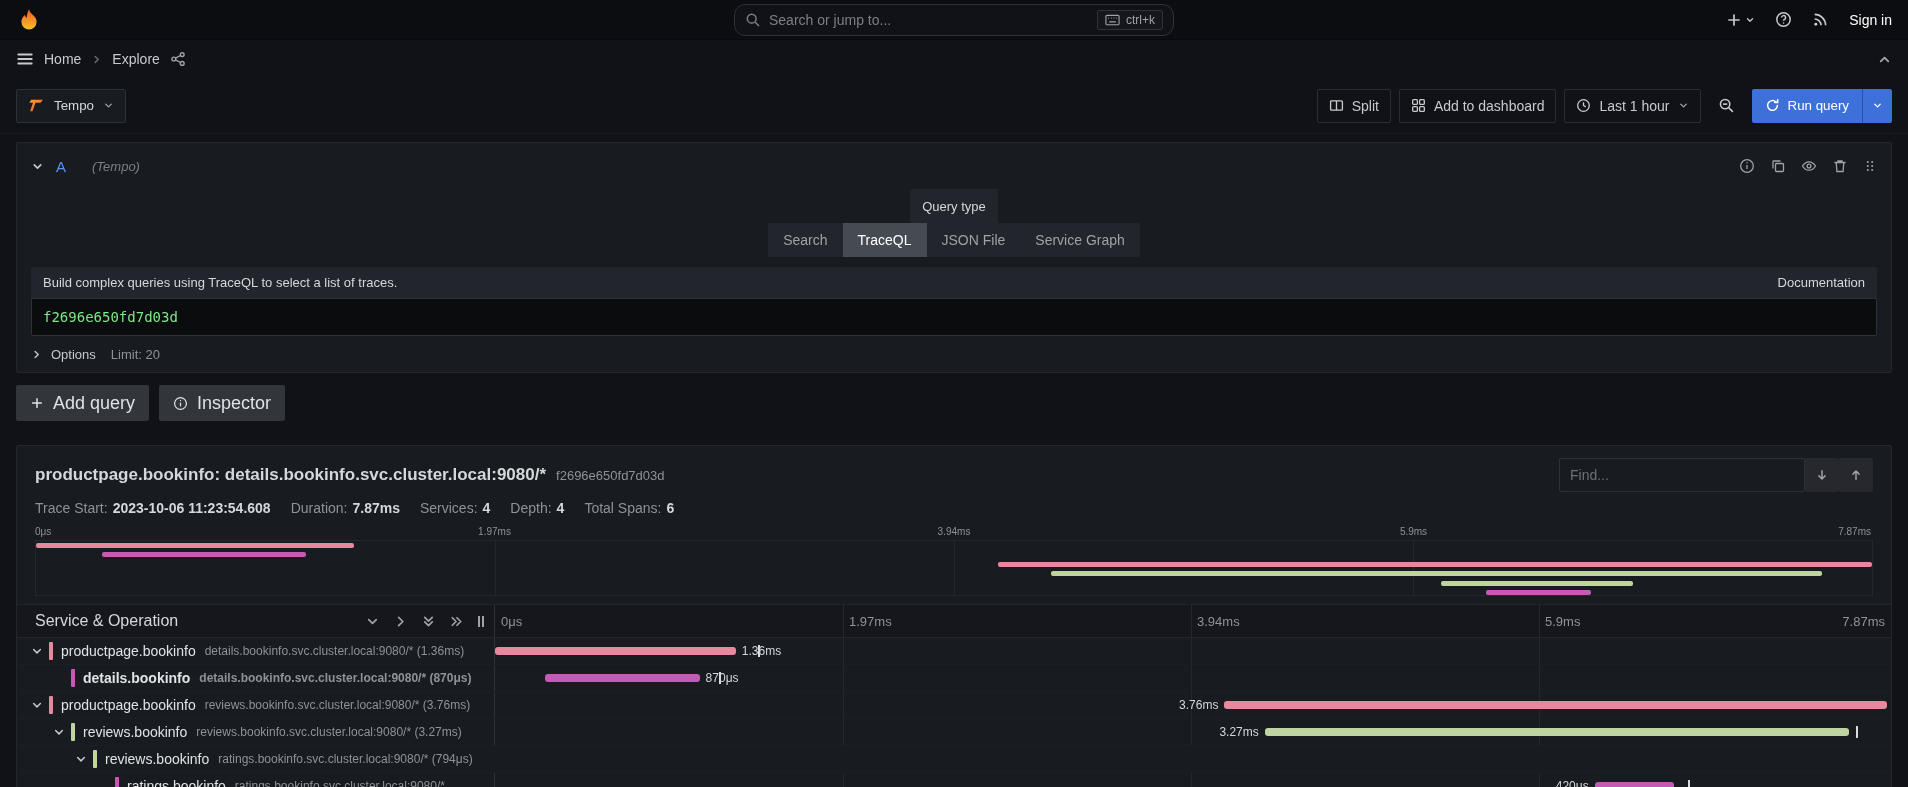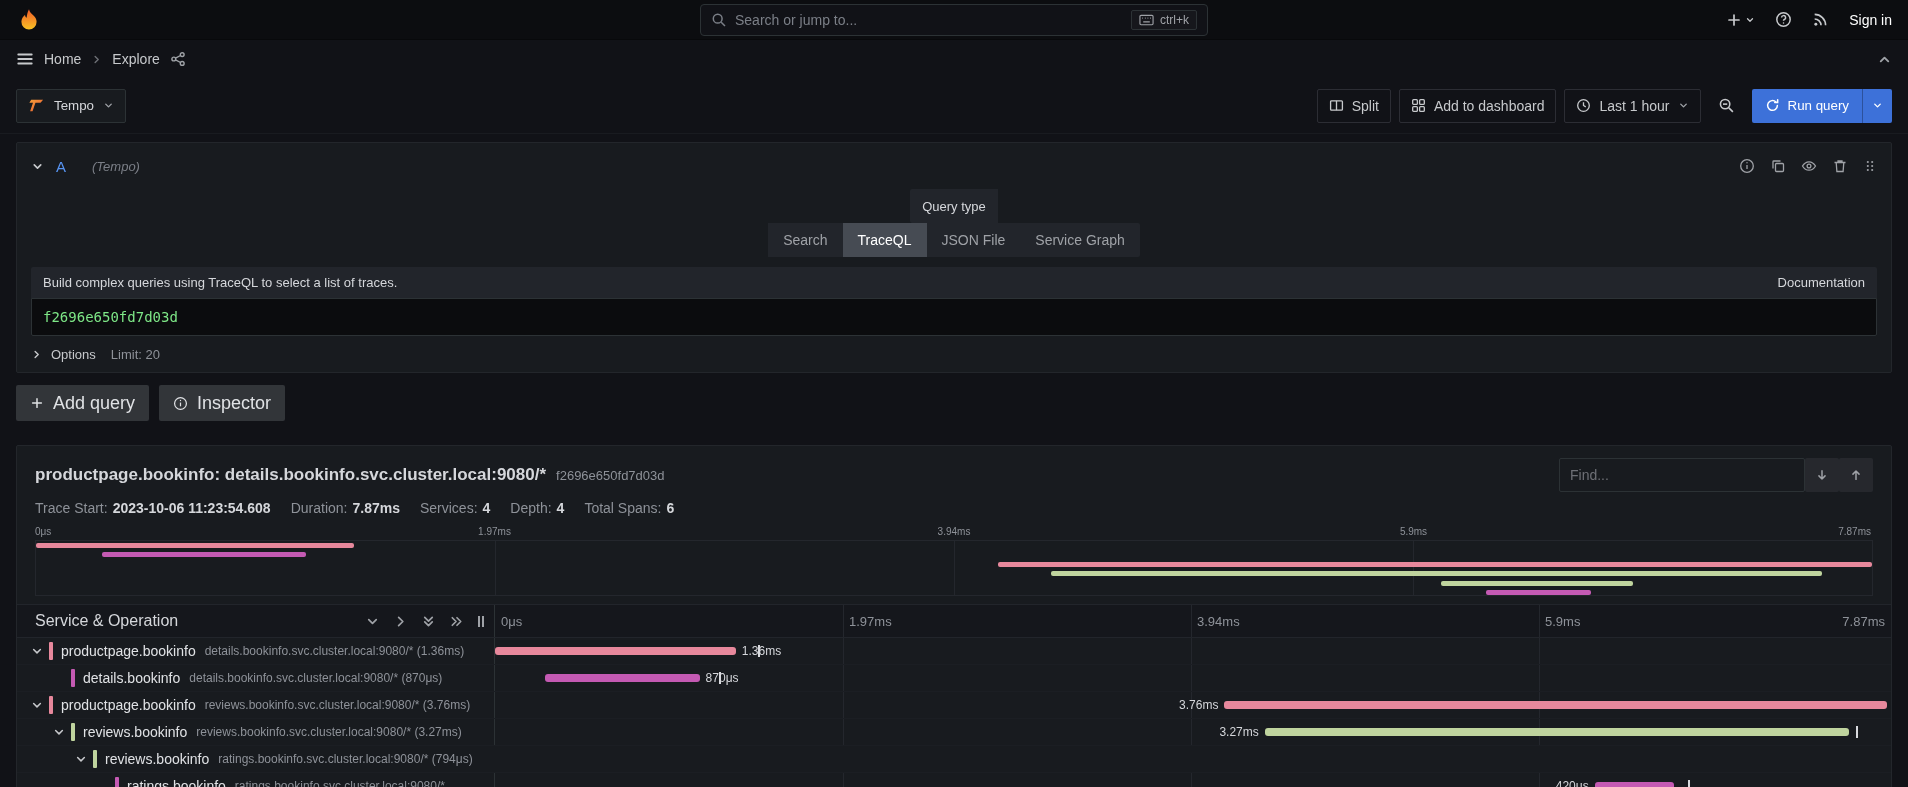--- a/index.html
+++ b/index.html
@@ -15,22 +15,22 @@
   button { font-family: inherit; cursor: pointer; }
   input { font-family: inherit; outline: none; }
 
   
   .topnav {
     height: 40px; background: #0c0d10; display: flex; align-items: center;
     padding: 0 16px; position: relative; border-bottom: 1px solid #08090b;
   }
   .search-box {
     position: absolute; left: 50%; transform: translateX(-50%);
-    width: 508px; height: 32px; background: #111217;
-    border: 1px solid #2c3235; border-radius: 4px;
+    width: 440px; height: 32px; background: #111217;
+    border: 1px solid #2c3235; border-radius: 11px;
     display: flex; align-items: center; padding: 0 10px; gap: 8px; color: #7b7f87;
   }
   .shortcut-chip {
     margin-left: auto; display: flex; align-items: center; gap: 6px;
     border: 1px solid #2c3235; border-radius: 2px; background: #16171c;
     padding: 2px 7px; font-size: 12px; color: #9fa2a7;
   }
   .topnav-right { margin-left: auto; display: flex; align-items: center; gap: 20px; color: #c7c9cc; }
   .topnav-right .ibtn { background: none; border: none; color: #c7c9cc; display: flex; align-items: center; gap: 3px; }
   .signin { color: #ffffff; font-weight: 500; font-size: 14px; background: none; border: none; }
@@ -511,21 +511,21 @@
         <div class="row-tl">
           <div class="gridline" style="left: 25%;"></div>
           <div class="gridline" style="left: 50%;"></div>
           <div class="gridline" style="left: 75%;"></div>
           <div class="span-bar" style="left: 0%; width: 17.3%; background: rgb(231, 136, 156);"></div>
           <span class="dur-label" style="left: calc(17.3% + 6px);">1.36ms</span>
           <div class="span-tick" style="left: 18.9%;"></div>
         </div>
       </div>
       <div class="wf-row">
-        <div class="row-left" style="padding-left: 36px;">
+        <div class="row-left" style="padding-left: 36px; font-weight: bold;">
           <span class="row-spacer"></span>
           <span class="svc-strip" style="background: rgb(196, 90, 179);"></span>
           <span class="svc-name">details.bookinfo</span>
           <span class="op-name">details.bookinfo.svc.cluster.local:9080/* (870μs)</span>
         </div>
         <div class="row-tl">
           <div class="gridline" style="left: 25%;"></div>
           <div class="gridline" style="left: 50%;"></div>
           <div class="gridline" style="left: 75%;"></div>
           <div class="span-bar" style="left: 3.6%; width: 11.1%; background: rgb(196, 90, 179);"></div>

